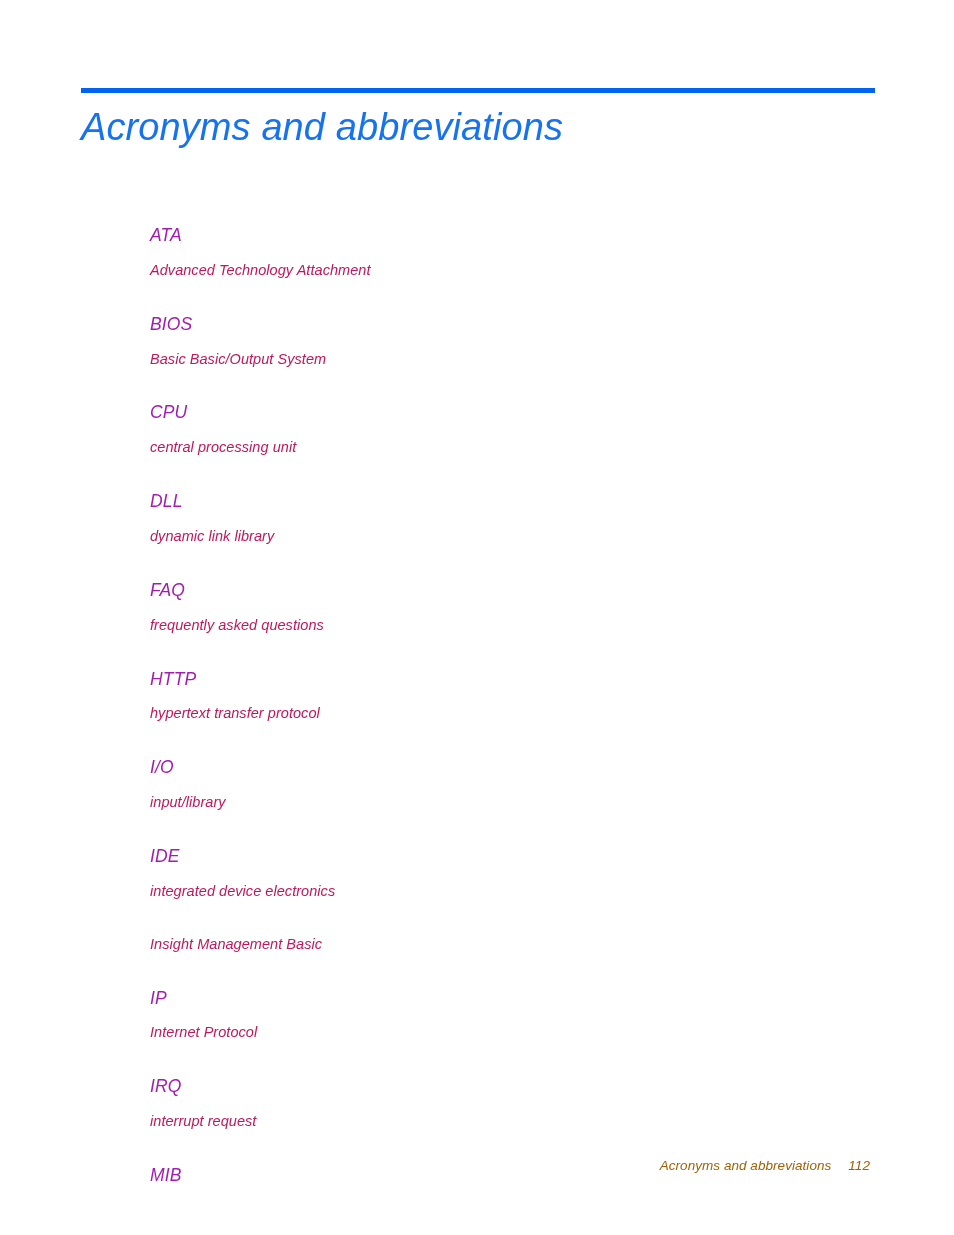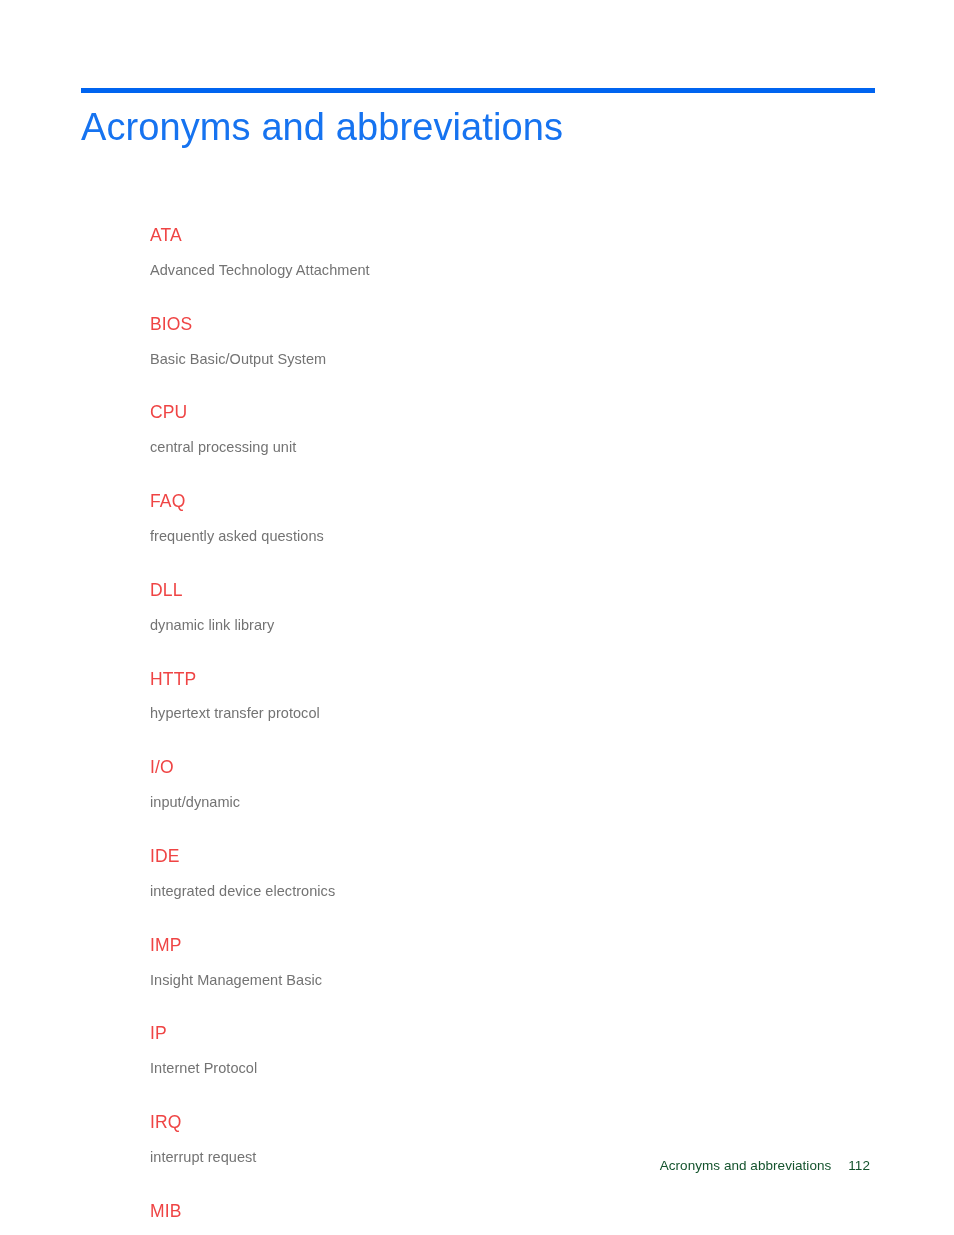--- a/index.html
+++ b/index.html
@@ -12,20 +12,21 @@
     font-family: "Liberation Sans", sans-serif;
     -webkit-font-smoothing: antialiased;
   }
   .page {
     position: relative;
     width: 954px;
     height: 1235px;
     background: #ffffff;
     overflow: hidden;
     box-sizing: border-box;
+    font-style: italic;
   }
   
   .heading-block {
     position: absolute;
     left: 81px;
     top: 88px;
     width: 794px;
   }
   .title-rule {
     width: 100%;
@@ -51,42 +52,42 @@
   }
   .glossary-entry {
     margin: 0 0 34px 0;
   }
   .glossary-entry:last-child {
     margin-bottom: 4px;
   }
   .term {
     font-size: 17.5px;
     font-weight: 400;
-    color: #ef4444;
+    color: #a21caf;
     line-height: 1.25;
     margin: 0 0 14px 0;
     letter-spacing: 0.15px;
   }
   .definition {
     font-size: 14.5px;
     font-weight: 400;
-    color: #737373;
+    color: #be185d;
     line-height: 1.3;
     margin: 0;
     letter-spacing: 0.05px;
   }
   
   .footer {
     position: absolute;
     left: 81px;
     top: 1158px;
     width: 789px;
     text-align: right;
     font-size: 13.5px;
-    color: #14532d;
+    color: #a16207;
     letter-spacing: 0.05px;
     white-space: nowrap;
   }
   .footer-label {
     display: inline;
   }
   .footer-pagenum {
     display: inline;
     margin-left: 17px;
   }
@@ -109,41 +110,40 @@
       </div>
       <div class="glossary-entry">
         <div class="term">BIOS</div>
         <div class="definition">Basic Basic/Output System</div>
       </div>
       <div class="glossary-entry">
         <div class="term">CPU</div>
         <div class="definition">central processing unit</div>
       </div>
       <div class="glossary-entry">
+        <div class="term">DLL</div>
+        <div class="definition">dynamic link library</div>
+      </div>
+      <div class="glossary-entry">
         <div class="term">FAQ</div>
         <div class="definition">frequently asked questions</div>
-      </div>
-      <div class="glossary-entry">
-        <div class="term">DLL</div>
-        <div class="definition">dynamic link library</div>
       </div>
       <div class="glossary-entry">
         <div class="term">HTTP</div>
         <div class="definition">hypertext transfer protocol</div>
       </div>
       <div class="glossary-entry">
         <div class="term">I/O</div>
-        <div class="definition">input/dynamic</div>
+        <div class="definition">input/library</div>
       </div>
       <div class="glossary-entry">
         <div class="term">IDE</div>
         <div class="definition">integrated device electronics</div>
       </div>
       <div class="glossary-entry">
-        <div class="term">IMP</div>
         <div class="definition">Insight Management Basic</div>
       </div>
       <div class="glossary-entry">
         <div class="term">IP</div>
         <div class="definition">Internet Protocol</div>
       </div>
       <div class="glossary-entry">
         <div class="term">IRQ</div>
         <div class="definition">interrupt request</div>
       </div>

